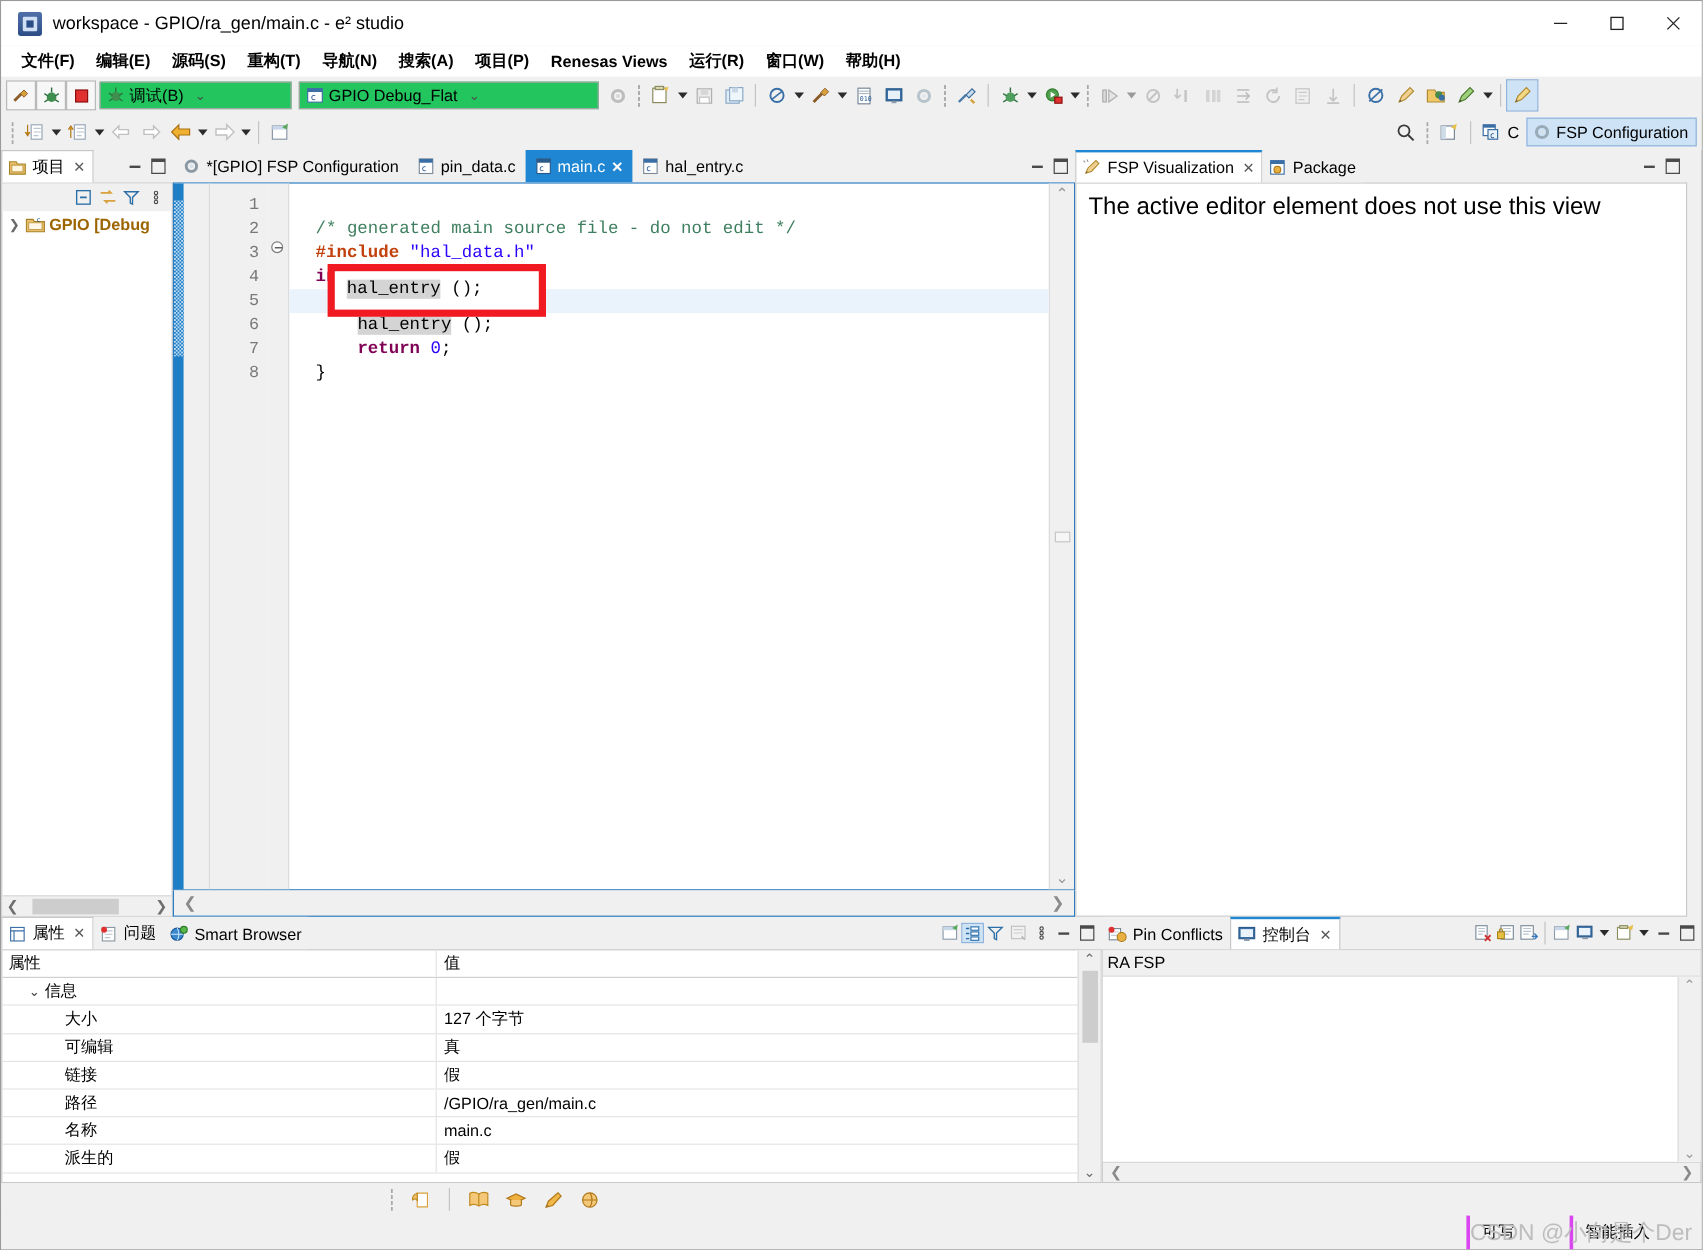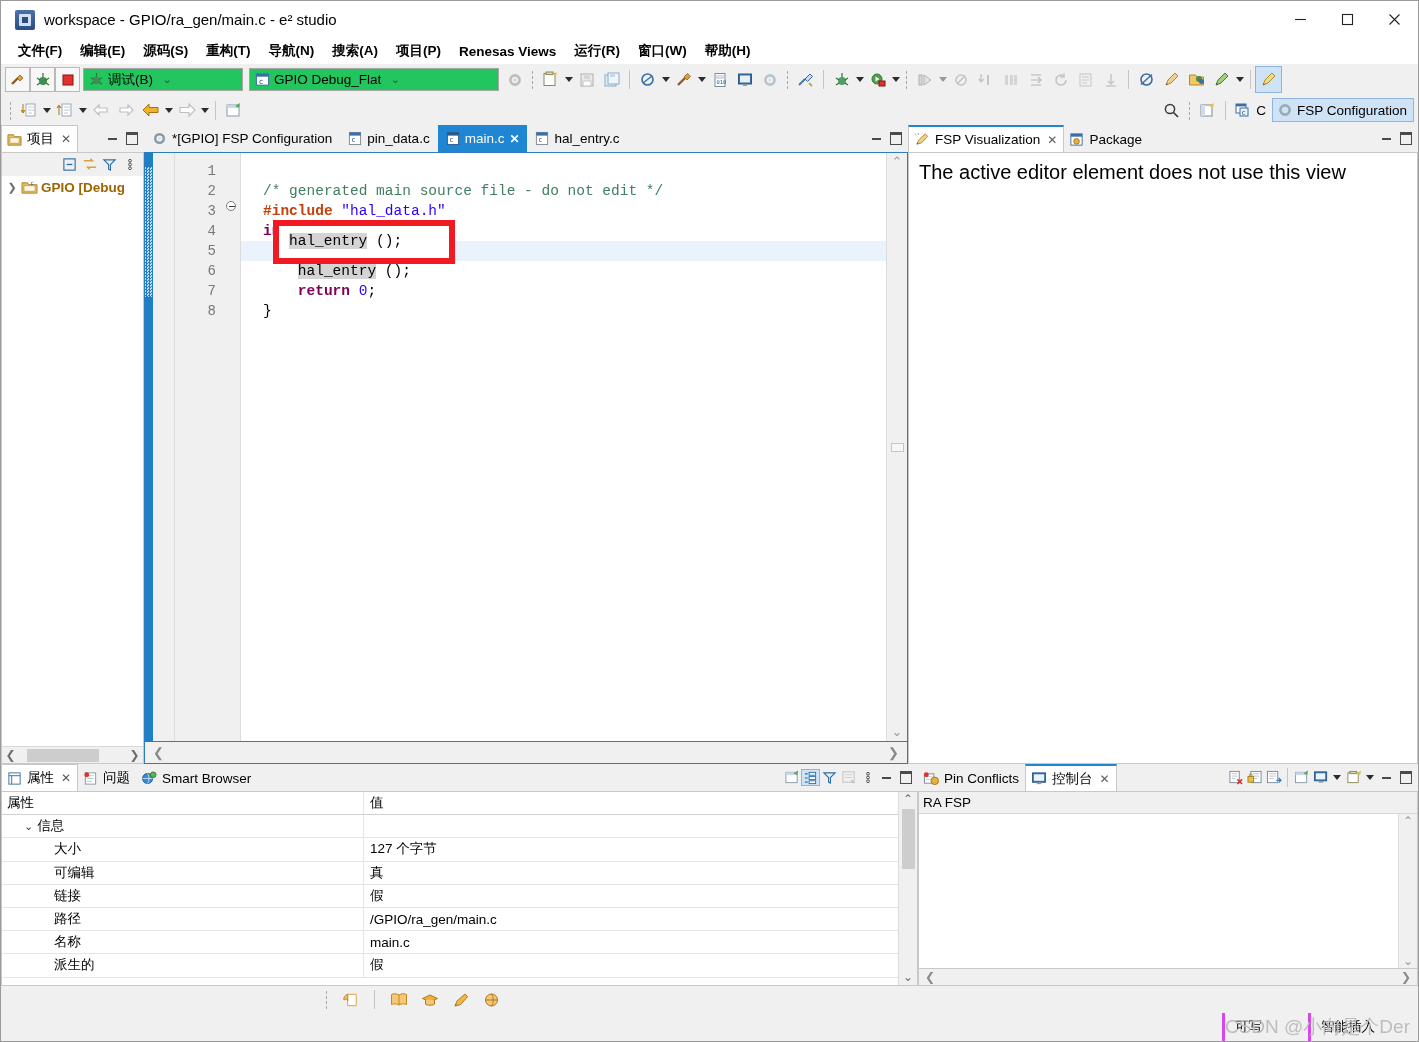--- a/index.html
+++ b/index.html
@@ -51,21 +51,21 @@
   
   svg { display:block; }
 
   
   .persp { margin-left:auto; display:flex; align-items:center; padding-right:4px; }
   .persp-btn { display:flex; align-items:center; height:24px; padding:0 6px 0 4px; gap:4px; }
   .persp-btn.active { background:#cfe3f7; border:1px solid #8fb4dd; }
   .persp-btn span { font-size:13.5px; white-space:nowrap; }
 
   
-  .wb { flex:1 1 auto; display:flex; min-height:0; padding:0 0 0 0; }
+  .wb { flex:1 1 auto; display:flex; min-height:0; padding:0 12px 0 0; }
   .col-left { width:143px; flex:0 0 auto; display:flex; flex-direction:column; min-width:0; }
   .col-mid  { flex:1 1 auto; display:flex; flex-direction:column; min-width:0; }
   .col-right{ width:510px; flex:0 0 auto; display:flex; flex-direction:column; min-width:0; }
 
   
   .part { display:flex; flex-direction:column; min-height:0; min-width:0; }
   .part-tabs { height:27px; display:flex; align-items:stretch; flex:0 0 auto; position:relative; }
   .vtab { display:flex; align-items:center; gap:5px; padding:0 6px 0 5px; font-size:13.5px;
           white-space:nowrap; background:#f0f0f0; border-top:1px solid transparent; }
   .vtab.active { background:#fff; border:1px solid #c8c8c8; border-bottom:none; }

